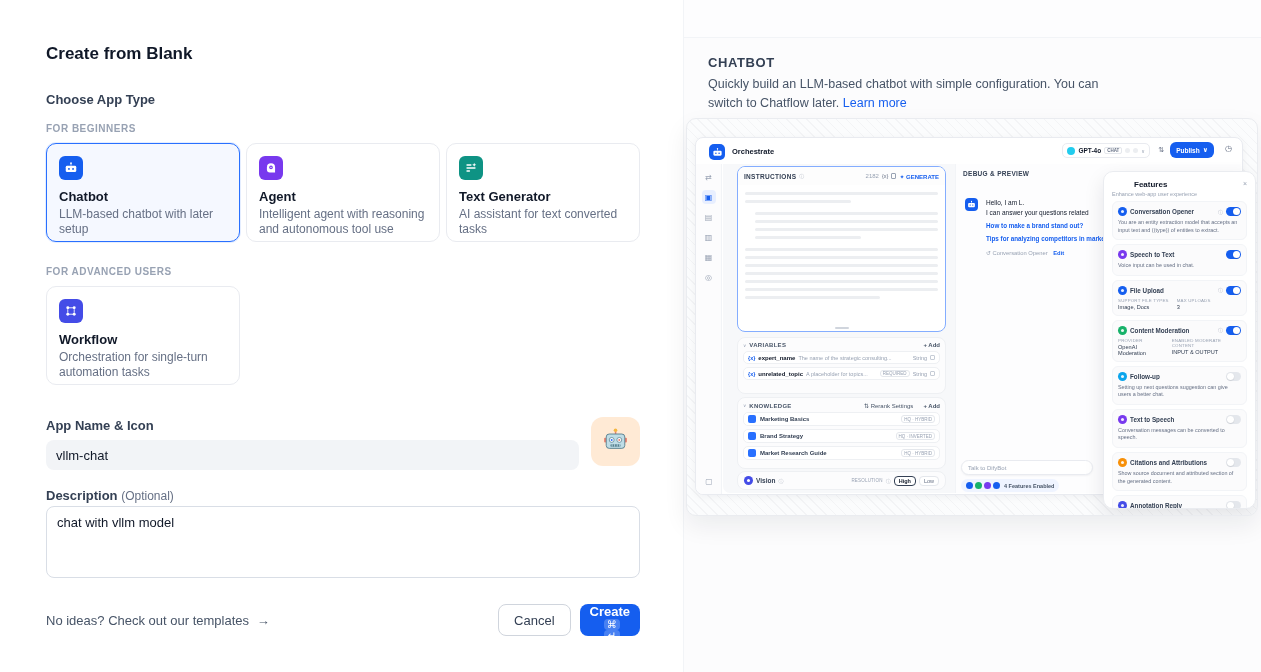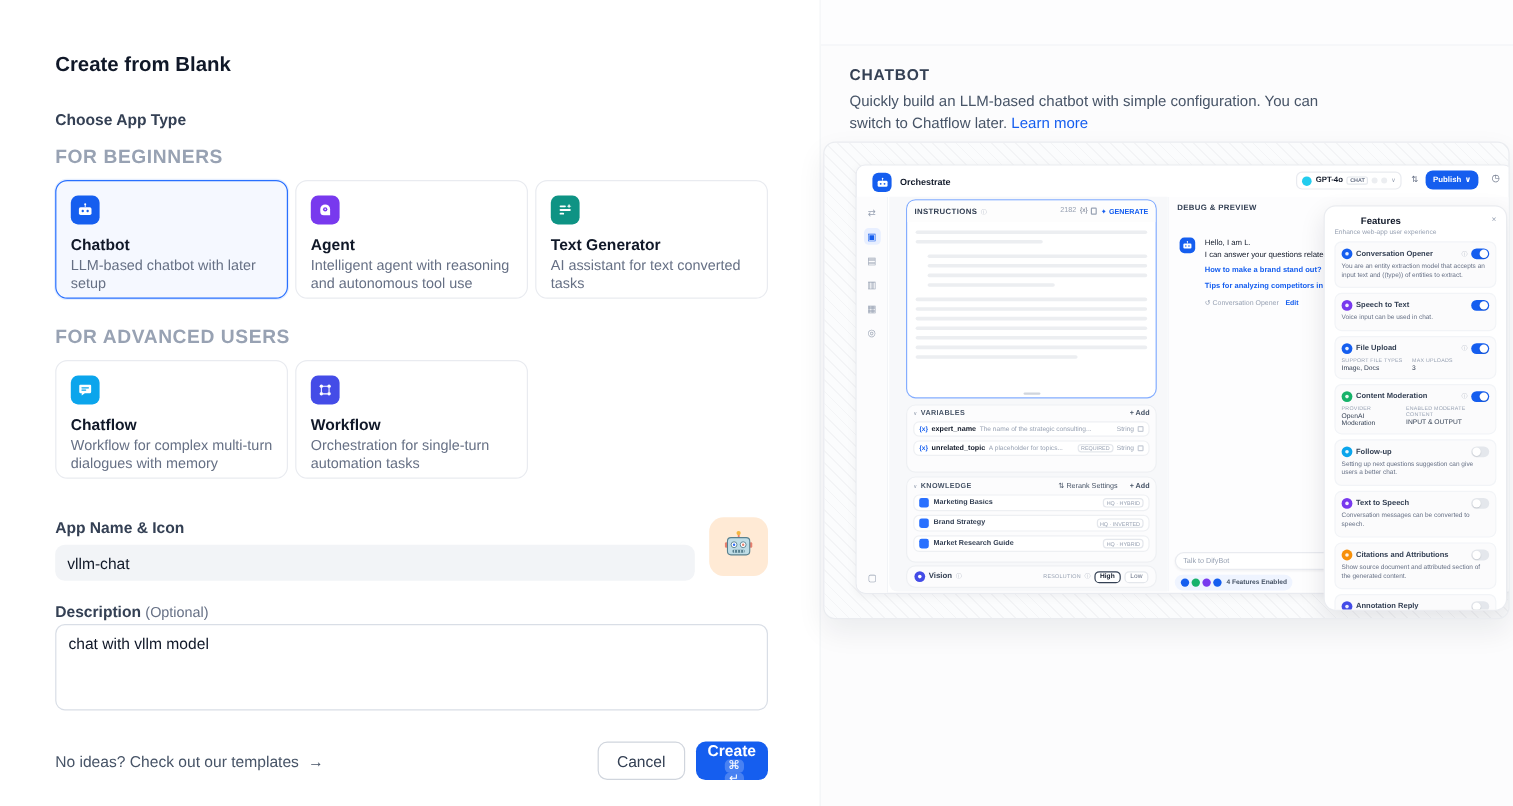--- a/index.html
+++ b/index.html
@@ -5,21 +5,21 @@
   * { margin:0; padding:0; box-sizing:border-box; }
   html,body { width:1261px; height:672px; overflow:hidden; background:#fff;
     font-family:"Liberation Sans","DejaVu Sans",sans-serif; color:#101828; }
   .app { position:relative; width:1261px; height:672px; }
 
   
   .left { position:absolute; left:0; top:0; width:683px; height:672px; background:#fff; }
   .lc { padding-left:46px; width:640px; }
   .title { padding-top:44px; font-size:17px; font-weight:700; color:#101828; }
   .choose { margin-top:28px; font-size:13px; font-weight:700; color:#344054; }
-  .seclab { margin-top:16px; font-size:16px; font-weight:600; letter-spacing:.5px; color:#98a2b3; }
+  .seclab { margin-top:16px; font-size:10px; font-weight:600; letter-spacing:.5px; color:#98a2b3; }
   .cards { margin-top:9px; display:flex; gap:6px; }
   .card { width:194px; height:99px; padding:12px; border:1px solid #e9ebf0; border-radius:10px;
     background:#fff; cursor:pointer; }
   .card.sel { border:1px solid #2970ff; background:#f5f8ff; box-shadow:0 0 0 1px rgba(41,112,255,.12); }
   .cicon { display:flex; align-items:center; justify-content:center; width:24px; height:24px; border-radius:6px; }
   .ctitle { margin-top:9px; font-size:13px; font-weight:700; color:#101828; }
   .cdesc { margin-top:3px; font-size:12px; color:#667085; line-height:1.25; }
   .adv { margin-top:24px; }
   .flab { margin-top:33px; font-size:13px; font-weight:700; color:#344054; }
   .flab .opt { font-size:12px; font-weight:400; color:#667085; }
@@ -49,21 +49,21 @@
   .rhead { height:38px; background:#fdfdfe; border-bottom:1px solid #f2f4f7; }
   .pvh { margin:17px 0 0 24px; font-size:13px; font-weight:700; letter-spacing:.6px; color:#344054; }
   .pvd { margin:5px 24px 0; width:424px; font-size:12.5px; line-height:1.5; color:#475467; }
   .learn { color:#155eef; font-weight:500; cursor:pointer; text-decoration:none; }
 
   
   .shot { position:absolute; left:2px; top:118px; width:572px; height:398px; border:1px solid #eaecf0;
     border-radius:10px; overflow:hidden; box-shadow:0 10px 24px rgba(16,24,40,.07);
     background:#fbfcfd;
     background-image:repeating-linear-gradient(45deg,#f3f4f6 0,#f3f4f6 1px,transparent 1px,transparent 7px); }
-  .aw { position:absolute; left:26px; top:18px; width:548px; height:358px; background:#fff;
+  .aw { position:absolute; left:8px; top:18px; width:548px; height:358px; background:#fff;
     border:1px solid #e9ebf0; border-radius:8px; box-shadow:0 2px 8px rgba(16,24,40,.05); }
   .awicon { position:absolute; left:13px; top:6px; width:16px; height:16px; border-radius:5px;
     display:flex; align-items:center; justify-content:center; }
   .awtitle { position:absolute; left:36px; top:9px; font-size:7.5px; font-weight:700; color:#101828; }
   .model { position:absolute; top:5px; right:92px; height:15px; display:flex; align-items:center; gap:3px;
     padding:0 4px; background:#fff; border:1px solid #e9ebf0; border-radius:5px; }
   .mdot { width:8px; height:8px; border-radius:50%; background:#22ccee; }
   .mname { font-size:6.5px; font-weight:700; color:#101828; }
   .mbadge { font-size:4.5px; font-weight:700; color:#667085; border:1px solid #e4e7ec; border-radius:2px; padding:0 2px; }
   .mgdot { width:5px; height:5px; border-radius:50%; background:#eceef1; }
@@ -218,31 +218,20 @@
               </svg>
           </span>
           <div class="ctitle">Text Generator</div>
           <div class="cdesc">AI assistant for text converted tasks</div>
         </div>
       </div>
 
       <div class="seclab adv">FOR ADVANCED USERS</div>
       <div class="cards">
         <div class="card">
-          <span class="cicon" style="background-color: rgb(11, 165, 236); color: rgb(11, 165, 236);">
-            <svg viewBox="0 0 24 24" width="14" height="14">
-                <path d="M5 4.5h14A1.5 1.5 0 0 1 20.5 6v9a1.5 1.5 0 0 1-1.5 1.5h-7.5L7 20v-3.5H5A1.5 1.5 0 0 1 3.5 15V6A1.5 1.5 0 0 1 5 4.5z" fill="#fff"></path>
-                <rect x="6.5" y="8" width="11" height="1.7" rx=".85" fill="currentColor"></rect>
-                <rect x="6.5" y="11.3" width="7" height="1.7" rx=".85" fill="currentColor"></rect>
-              </svg>
-          </span>
-          <div class="ctitle">Chatflow</div>
-          <div class="cdesc">Workflow for complex multi-turn dialogues with memory</div>
-        </div>
-        <div class="card">
           <span class="cicon" style="background-color: rgb(68, 76, 231); color: rgb(68, 76, 231);">
             <svg viewBox="0 0 24 24" width="14" height="14">
                 <path d="M8.5 6.5h7M6.5 9v6M17.5 9v6M8.5 17.5h7" stroke="#fff" stroke-width="1.5"></path>
                 <circle cx="6.5" cy="6.5" r="2.5" fill="#fff"></circle>
                 <circle cx="17.5" cy="6.5" r="2.5" fill="#fff"></circle>
                 <circle cx="6.5" cy="17.5" r="2.5" fill="#fff"></circle>
                 <circle cx="17.5" cy="17.5" r="2.5" fill="#fff"></circle>
               </svg>
           </span>
           <div class="ctitle">Workflow</div>

